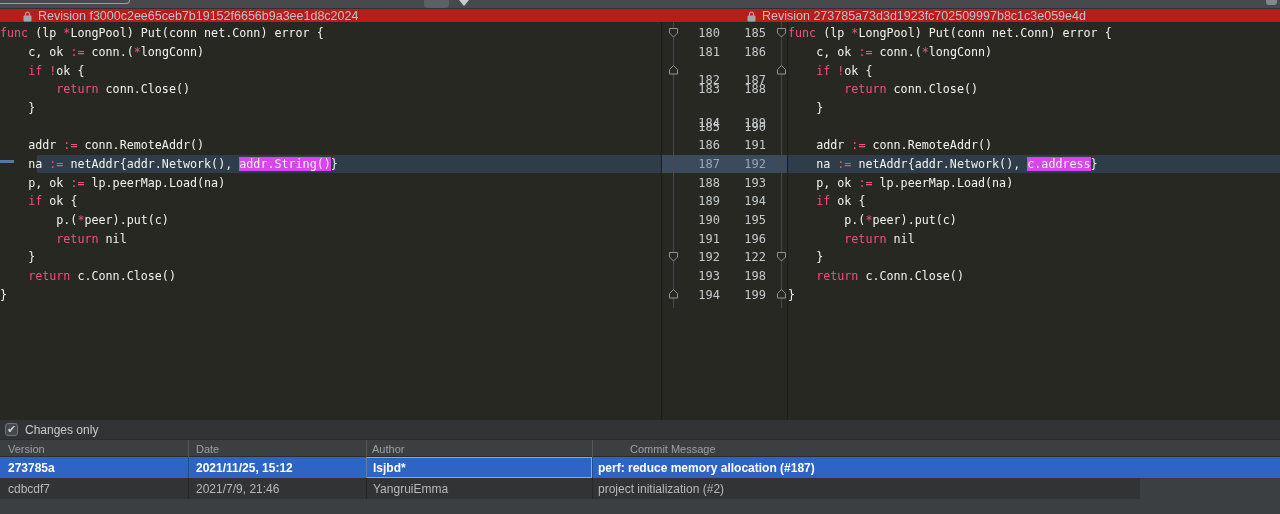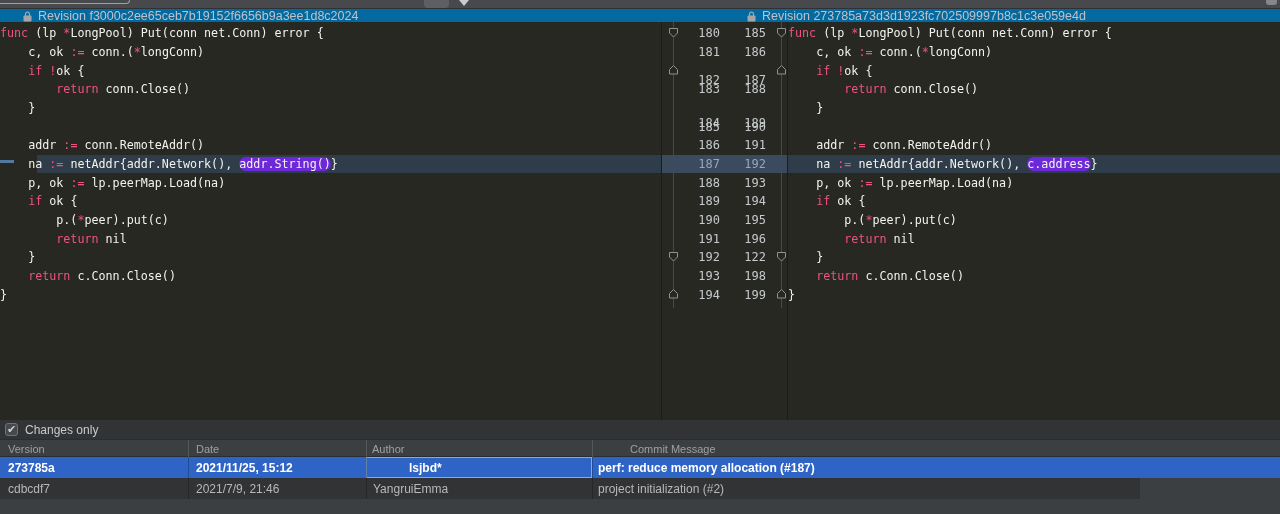--- a/index.html
+++ b/index.html
@@ -10,38 +10,38 @@
   
   .top-strip { position:absolute; left:0; top:0; width:1280px; height:8px; background:#47494d; }
   .input-remnant { position:absolute; left:0; top:0; width:130px; height:4px;
     border-right:1px solid #9ba1a7; border-bottom:1px solid #9ba1a7; border-radius:0 0 6px 0; }
   .button-remnant { position:absolute; left:424px; top:0; width:25px; height:8px; background:#5c6064; border-radius:0 0 4px 4px; }
   .funnel-remnant { position:absolute; left:459px; top:0; width:0; height:0;
     border-left:5px solid transparent; border-right:5px solid transparent; border-top:6px solid #c9ccce; }
   .right-remnant { position:absolute; left:1266px; top:0; width:11px; height:5px; background:#84888c; border-radius:0 0 3px 3px; }
 
   
-  .rev-bar { position:absolute; left:0; top:8px; width:1280px; height:14px; background:#0369a1; border-top:1px solid #2f3133; }
+  .rev-bar { position:absolute; left:0; top:8px; width:1280px; height:14px; background:#b91c1c; border-top:1px solid #2f3133; }
   .rev-title { position:absolute; top:0; height:14px; display:flex; align-items:center; gap:6px;
     color:#bfc2c5; font-size:12.5px; white-space:nowrap; }
   .rev-left { left:23px; } .rev-right { left:747px; }
   .lock { flex:0 0 auto; }
 
   
   .diff { position:absolute; left:0; top:22px; width:1280px; height:398px; background:#272822; }
   .panel { position:absolute; top:0; height:398px; }
   #left-panel { left:0; width:662px; border-right:1px solid #1c1d19; }
   #right-panel { left:787px; width:493px; border-left:1px solid #1c1d19; }
   .code-line { position:absolute; left:0; right:0; height:18.66px; display:flex; align-items:center;
     font-family:"DejaVu Sans Mono", monospace; font-size:11.7px; white-space:pre; color:#f2f3ee; }
   .code-line .txt { position:relative; z-index:1; }
   .line-hl { position:absolute; top:0; bottom:0; right:0; background:#2f3c49; z-index:0; }
   .seg-k { color:#ef5380; }
   .seg-p { color:#f2f3ee; }
-  .seg-w { color:#f2f3ee; background:#6d28d9;border-radius:7px; }
+  .seg-w { color:#f2f3ee; background:#d946ef; }
 
   
   #gutter { position:absolute; left:662px; top:0; width:125px; height:298px; }
   .gutter-row { position:absolute; left:0; width:125px; height:18.66px; }
   .gutter-row.hl { background:#3c4a5e; }
   .lnum { position:absolute; top:0; height:18.66px; display:flex; align-items:center; justify-content:flex-end;
     font-family:"DejaVu Sans Mono", monospace; font-size:12px; color:#c6cacd; }
   .lnum.l { left:24px; width:34px; } .lnum.r { left:70px; width:34px; }
   .gutter-row.hl .lnum { color:#98a6b8; }
   .vline { position:absolute; top:0; width:1px; height:286px; background:#47494b; }
@@ -235,21 +235,21 @@
       <div class="th" style="left:372px;">Author</div>
       <div class="th" style="left:598px;margin-left:32px;">Commit Message</div>
       <div class="col-div" style="left:188px;"></div>
       <div class="col-div" style="left:366px;"></div>
       <div class="col-div" style="left:592px;"></div>
     </div>
     <div class="tbody" id="tbody">
         <div class="trow selected" style="top: 0px;">
           <div class="td" style="left: 8px; width: 180px;">273785a</div>
           <div class="td" style="left: 196px; width: 170px;">2021/11/25, 15:12</div>
-          <div class="td" style="left: 373px; width: 219px; margin-left: 36px;">lsjbd*</div>
+          <div class="td" style="left: 373px; width: 219px;">lsjbd*</div>
           <div class="td" style="left: 598px; width: 682px;">perf: reduce memory allocation (#187)</div>
           <div class="focus-cell" style="left: 366px; width: 226px;"></div>
         </div>
         <div class="trow" style="top: 21px;">
           <div class="td" style="left: 8px; width: 180px;">cdbcdf7</div>
           <div class="td" style="left: 196px; width: 170px;">2021/7/9, 21:46</div>
           <div class="td" style="left: 373px; width: 219px;">YangruiEmma</div>
           <div class="td" style="left: 598px; width: 682px;">project initialization (#2)</div>
         </div>
         <div class="col-div" style="left: 188px;"></div>

